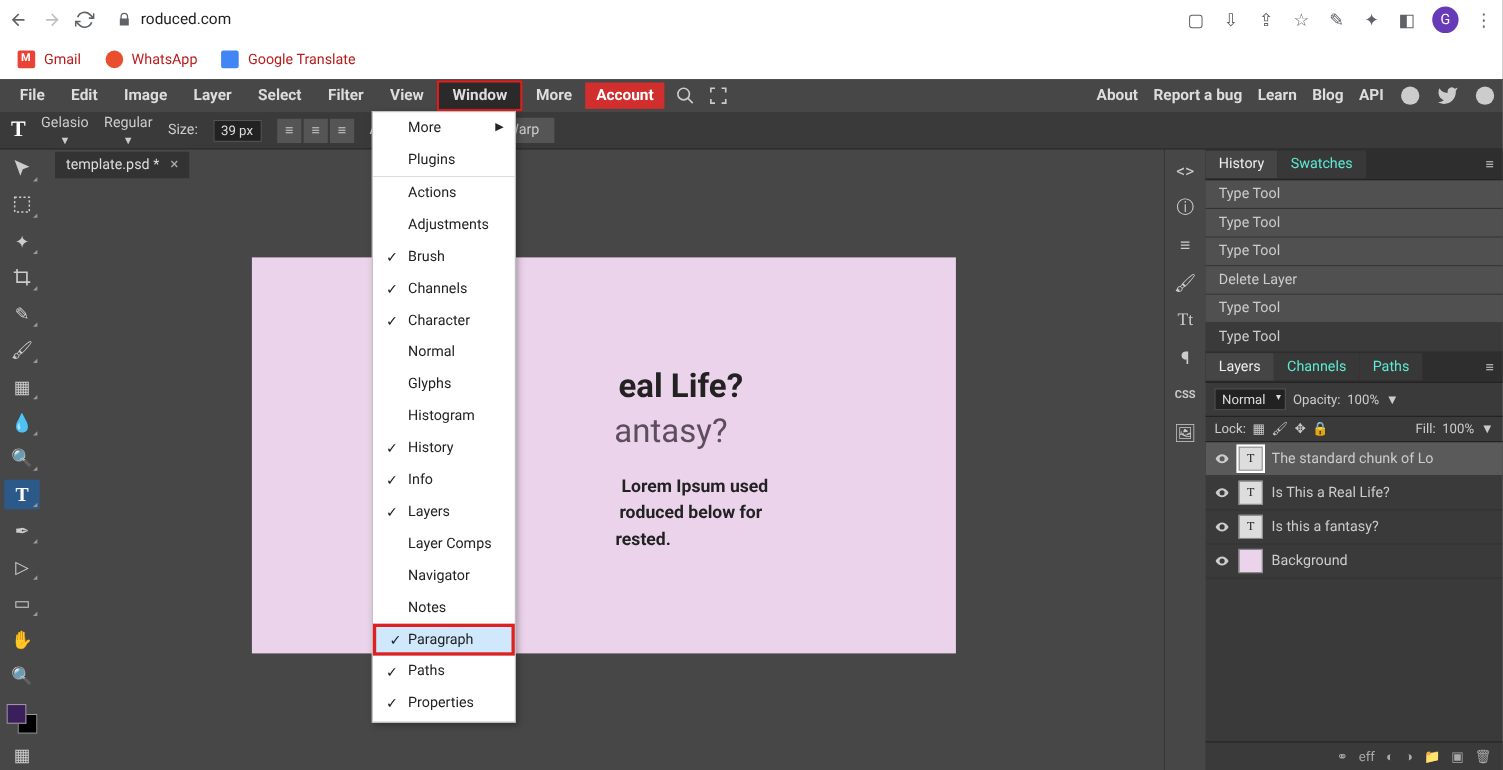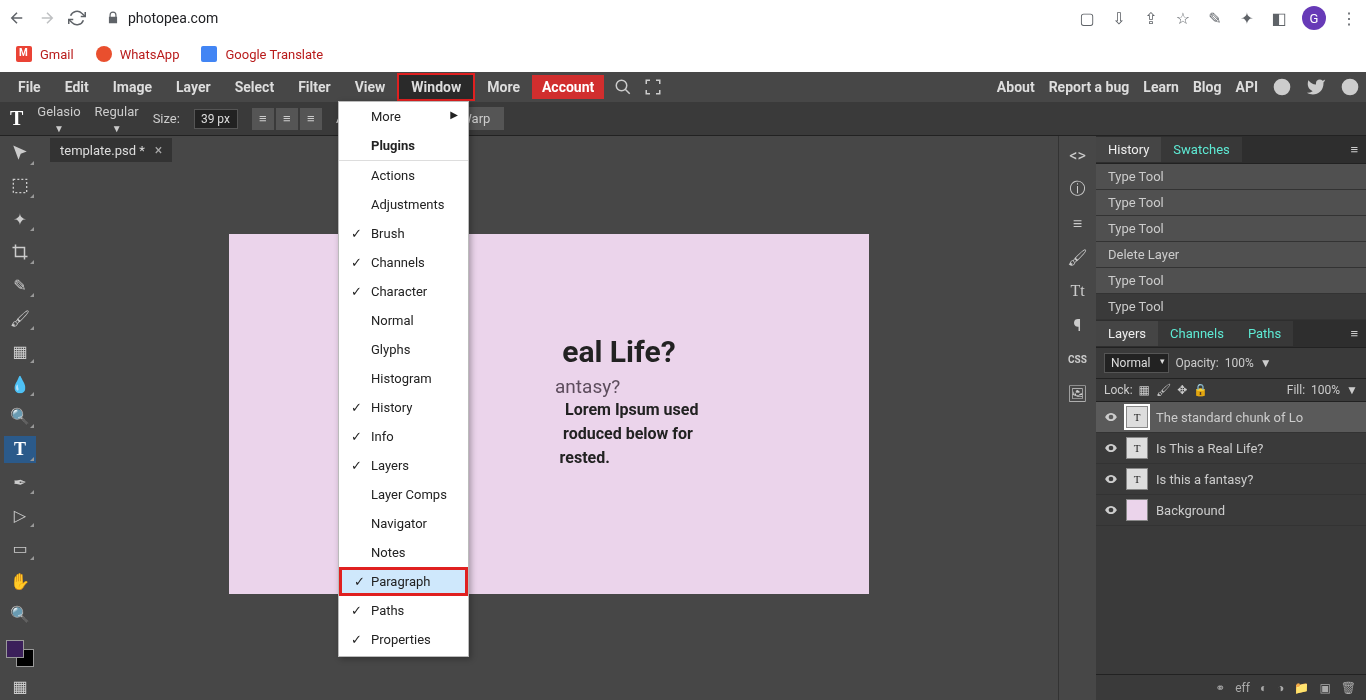--- a/index.html
+++ b/index.html
@@ -47,26 +47,26 @@
 .fg-swatch { position: absolute; width: 18px; height: 18px; background: #3b1f5a; border: 1px solid #999; z-index: 2; }
 .bg-swatch { position: absolute; width: 18px; height: 18px; background: #000; border: 1px solid #999; right: 0; bottom: 0; }
 
 .center { flex: 1; background: #474747; position: relative; }
 .tab-strip { height: 28px; display: flex; align-items: center; padding-left: 10px; }
 .doc-tab { background: #333; color: #ddd; padding: 4px 10px; font-size: 13px; display: flex; align-items: center; gap: 10px; }
 .doc-tab-close { cursor: pointer; font-size: 14px; color: #aaa; }
 .canvas-wrap { position: absolute; top: 28px; left: 0; right: 0; bottom: 0; display: flex; align-items: flex-start; justify-content: center; padding-top: 70px; }
 .canvas { width: 640px; height: 360px; background: #ebd4eb; padding: 100px 27px 40px; text-align: center; font-family: Georgia, serif; color: #222; }
 .canvas h1 { font-size: 30px; margin-bottom: 6px; font-weight: bold; }
-.canvas h2 { font-size: 19px; color: #5d4d5d; font-weight: normal; }
+.canvas h2 { font-size: 30px; color: #5d4d5d; margin-bottom: 20px; font-weight: normal; }
 .canvas p { font-size: 16px; font-weight: bold; line-height: 1.5; }
 
 .dropdown { position: absolute; left: 338px; top: 101px; width: 131px; background: #fff; border: 1px solid #bbb; box-shadow: 2px 2px 6px rgba(0,0,0,0.3); z-index: 100; font-size: 13px; color: #222; padding-bottom: 2px; }
 .dd-item { padding: 7px 12px 7px 32px; cursor: pointer; position: relative; }
-.dd-item.sep-after { border-bottom: 1px solid #ddd; font-weight: bold; }
+.dd-item.sep-after { border-bottom: 1px solid #ddd; }
 .dd-item .check { position: absolute; left: 12px; }
 .dd-item .arrow { position: absolute; right: 10px; font-size: 10px; }
 .dd-item.highlighted2 { border: 3px solid #e02020; background: #cfe8fc; padding: 4px 9px 4px 29px; }
 
 .right-rail { width: 38px; background: #474747; display: flex; flex-direction: column; align-items: center; gap: 8px; padding-top: 6px; border-left: 1px solid #333; }
 .rail-icon { width: 28px; height: 26px; display: flex; align-items: center; justify-content: center; color: #ccc; cursor: pointer; }
 
 .panels { width: 270px; background: #3a3a3a; display: flex; flex-direction: column; color: #ccc; font-size: 13px; }
 .panel-tabs { height: 28px; background: #2e2e2e; display: flex; align-items: center; border-bottom: 1px solid #222; }
 .panel-tab { padding: 5px 12px; cursor: pointer; background: #383838; color: #5eead4; }
@@ -107,21 +107,21 @@
     <div class="nav-icon">
         <svg width="18" height="18" viewBox="0 0 24 24" fill="none" stroke="currentColor" stroke-width="2">
           <path d="M23 4v6h-6M1 20v-6h6"></path>
           <path d="M3.51 9a9 9 0 0114.85-3.36L23 10M1 14l4.64 4.36A9 9 0 0020.49 15"></path>
         </svg>
       </div>
     <div class="url-bar">
       <svg width="14" height="14" viewBox="0 0 24 24" fill="#5f6368">
           <path d="M6 10V7a6 6 0 1112 0v3h1v11H5V10h1zm2 0h8V7a4 4 0 10-8 0v3z"></path>
         </svg>
-      <span>photopea.com</span>
+      <span>roduced.com</span>
     </div>
     <div class="nav-right">
       <div class="nav-icon">▢</div>
       <div class="nav-icon">⇩</div>
       <div class="nav-icon">⇪</div>
       <div class="nav-icon">☆</div>
       <div class="nav-icon">✎</div>
       <div class="nav-icon">✦</div>
       <div class="nav-icon">◧</div>
       <div class="profile-badge">G</div>

